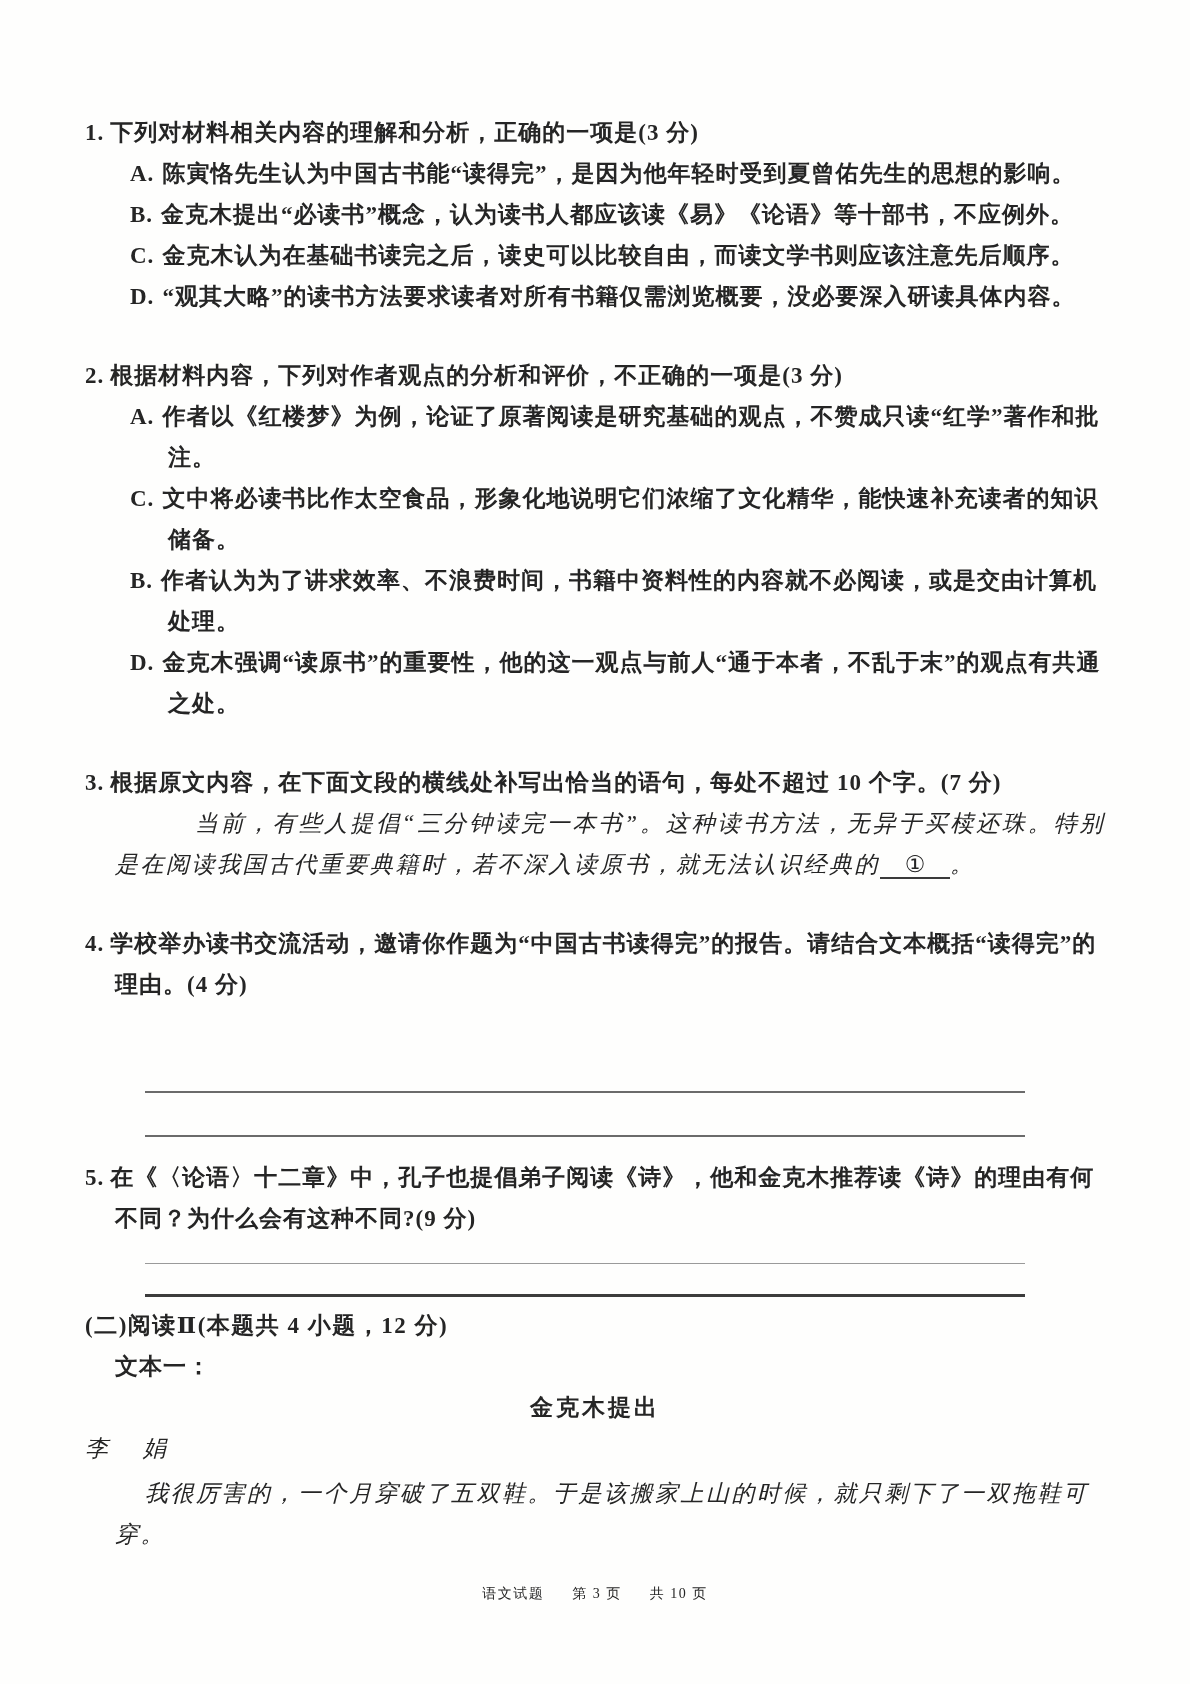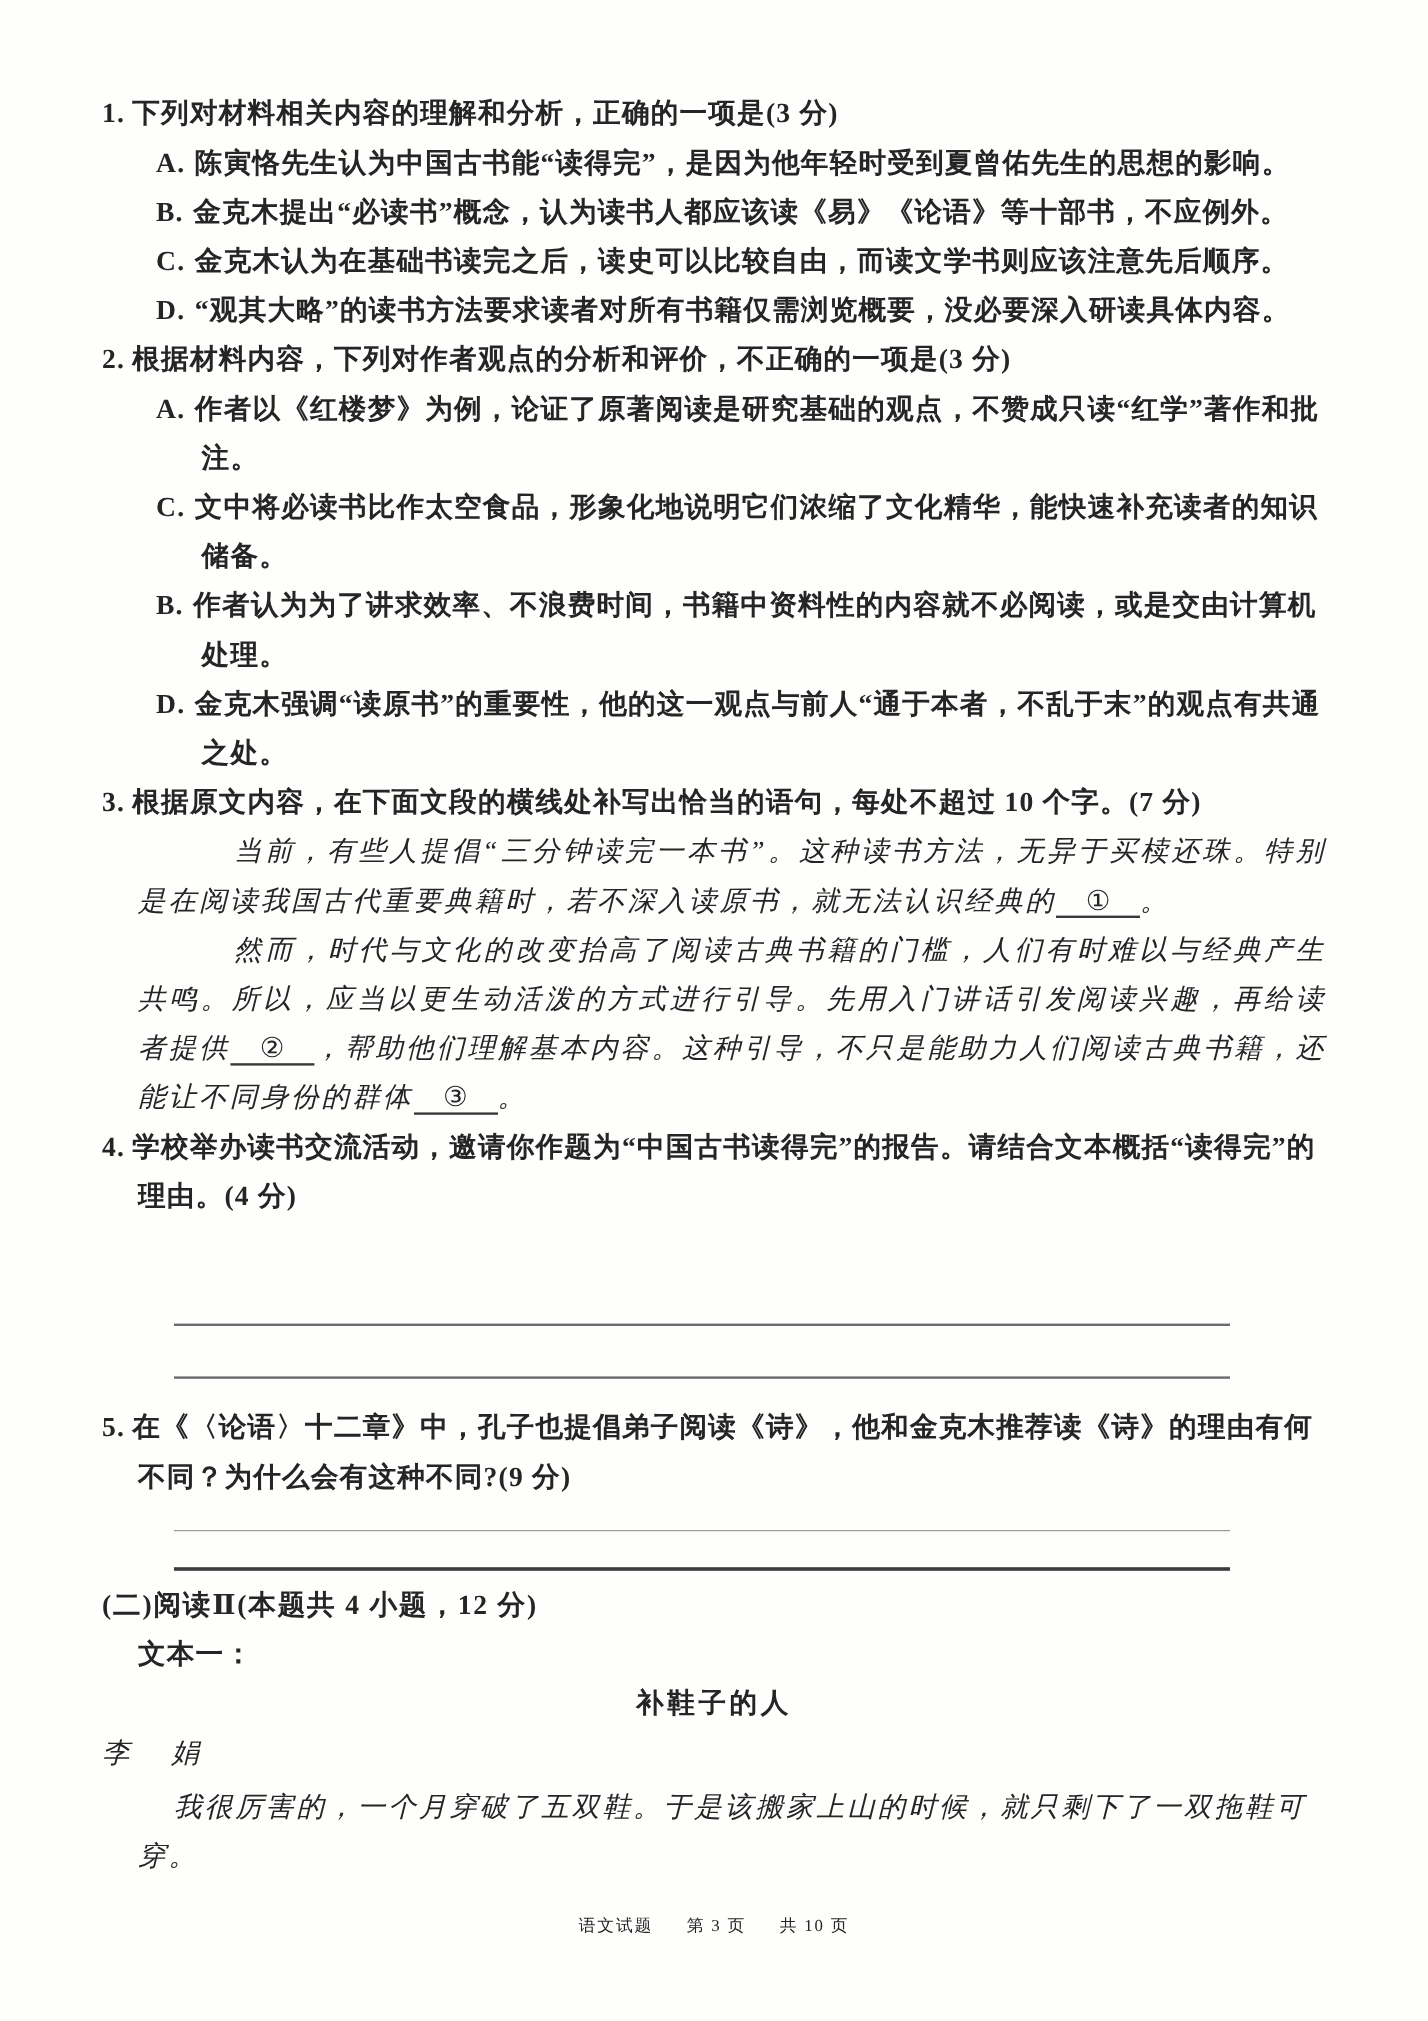--- a/index.html
+++ b/index.html
@@ -14,20 +14,21 @@
     overflow: hidden;
   }
   .content { padding: 74px 85px 0 85px; }
   p { margin: 0; }
 
   
   .stem {
     padding-left: 30px;
     text-indent: -30px;
     font-weight: 600;
+    margin-top: 38px;
   }
   .stem .num { margin-right: 6px; }
 
   
   .option {
     margin-left: 45px;
     padding-left: 38px;
     text-indent: -38px;
     font-weight: 600;
   }
@@ -113,32 +114,31 @@
   <p class="stem"><span class="num">2.</span><span>根据材料内容，下列对作者观点的分析和评价，不正确的一项是(3 分)</span></p>
   <p class="option"><span class="label">A.</span><span>作者以《红楼梦》为例，论证了原著阅读是研究基础的观点，不赞成只读“红学”著作和批注。</span></p>
   <p class="option"><span class="label">C.</span><span>文中将必读书比作太空食品，形象化地说明它们浓缩了文化精华，能快速补充读者的知识储备。</span></p>
   <p class="option"><span class="label">B.</span><span>作者认为为了讲求效率、不浪费时间，书籍中资料性的内容就不必阅读，或是交由计算机处理。</span></p>
   <p class="option"><span class="label">D.</span><span>金克木强调“读原书”的重要性，他的这一观点与前人“通于本者，不乱于末”的观点有共通之处。</span></p>
 
   <p class="stem"><span class="num">3.</span><span>根据原文内容，在下面文段的横线处补写出恰当的语句，每处不超过 10 个字。(7 分)</span></p>
 
   <div class="passage">
     <p><span>当前，有些人提倡“三分钟读完一本书”。这种读书方法，无异于买椟还珠。特别是在阅读我国古代重要典籍时，若不深入读原书，就无法认识经典的</span><span class="blank"><span>①</span></span><span>。</span></p>
-    <p><span>然而，时代与文化的改变抬高了阅读古典书籍的门槛，人们有时难以与经典产生共鸣。所以，应当以更生动活泼的方式进行引导。先用入门讲话引发阅读兴趣，再给读者提供</span><span class="blank"><span>②</span></span><span>，帮助他们理解基本内容。这种引导，不只是能助力人们阅读古典书籍，还能让不同身份的群体</span><span class="blank"><span>③</span></span><span>。</span></p>
   </div>
 
   <p class="stem"><span class="num">4.</span><span>学校举办读书交流活动，邀请你作题为“中国古书读得完”的报告。请结合文本概括“读得完”的理由。(4 分)</span></p>
   <div class="ans-line gap-large"></div>
   <div class="ans-line gap-mid"></div>
 
   <p class="stem q5-block"><span class="num">5.</span><span>在《〈论语〉十二章》中，孔子也提倡弟子阅读《诗》，他和金克木推荐读《诗》的理由有何不同？为什么会有这种不同?(9 分)</span></p>
   <div class="ans-line light"></div>
   <div class="ans-line thick"></div>
 
   <p class="section-heading">(二)阅读Ⅱ(本题共 4 小题，12 分)</p>
   <p class="text-label">文本一：</p>
-  <p class="reading-title">补鞋子的人</p>
+  <p class="reading-title">金克木提出</p>
   <p class="reading-author">李　娟</p>
   <p class="narrative">我很厉害的，一个月穿破了五双鞋。于是该搬家上山的时候，就只剩下了一双拖鞋可穿。</p>
 
   <p class="footer"><span>语文试题</span><span>第 3 页</span><span>共 10 页</span></p>
 
 </div>
 
 </body></html>

